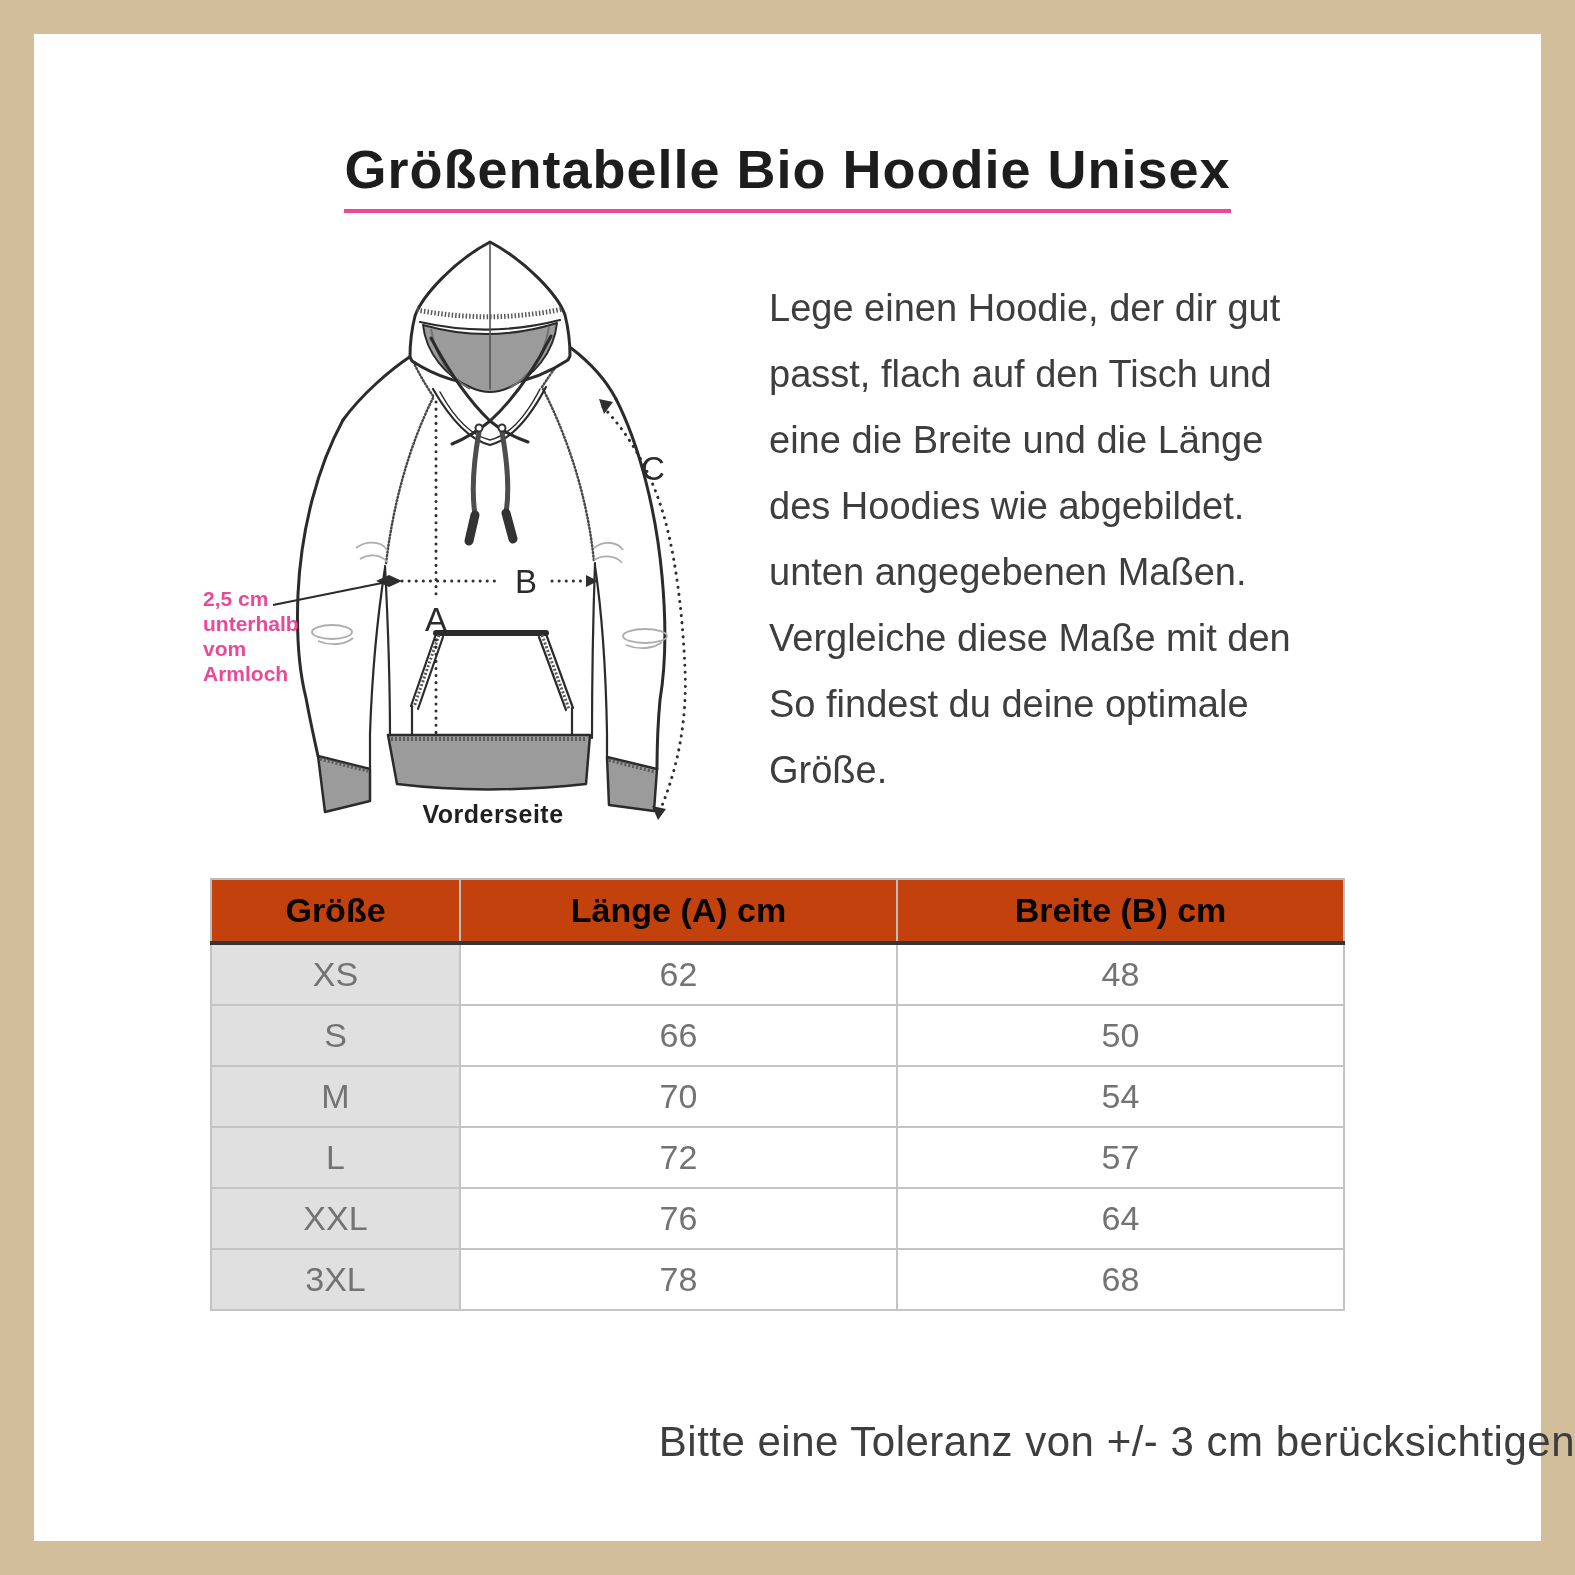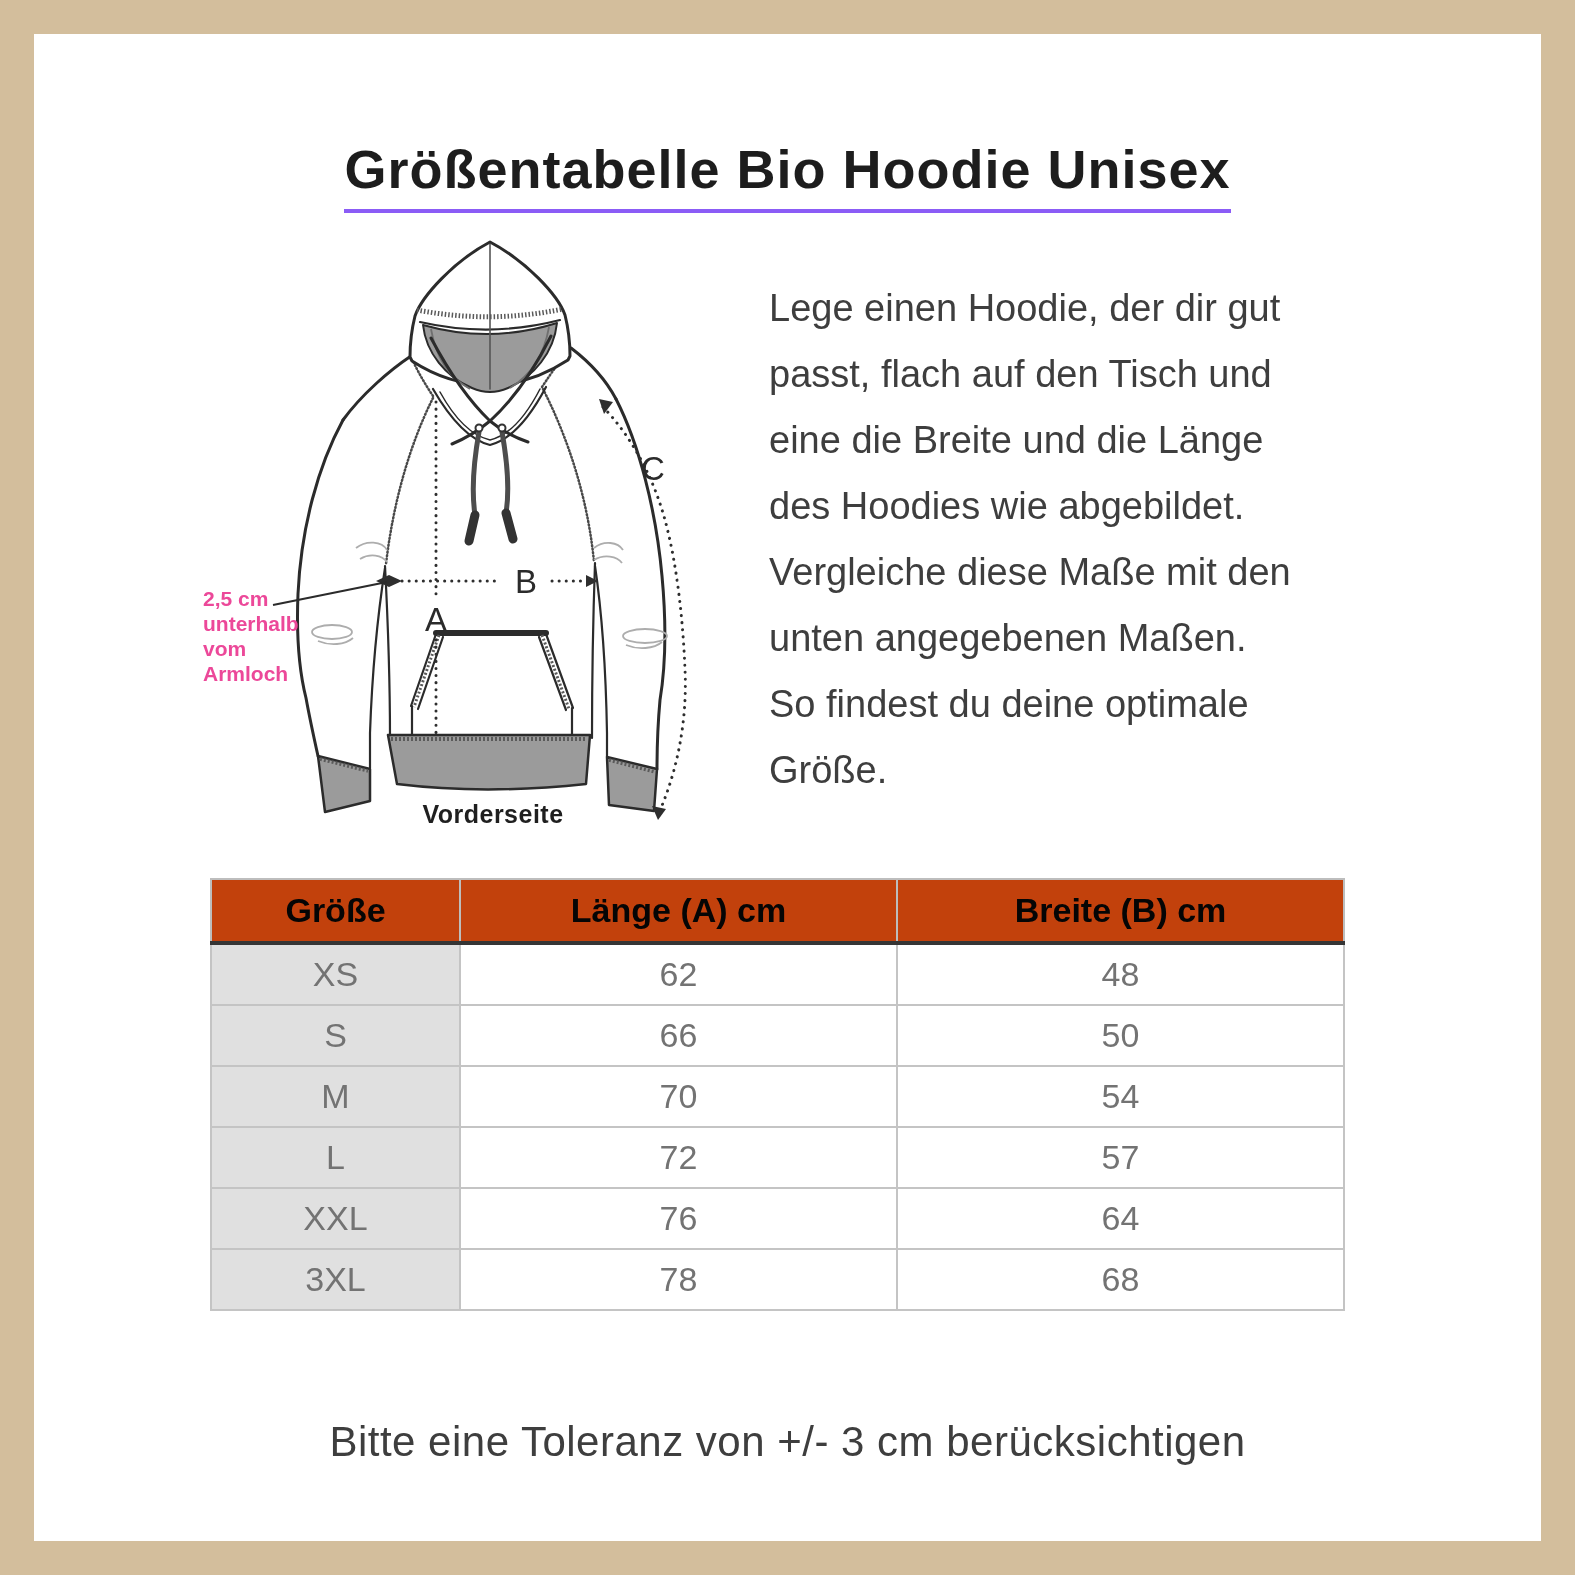--- a/index.html
+++ b/index.html
@@ -5,21 +5,21 @@
   html,body{margin:0;padding:0;}
   body{
     width:1575px;height:1575px;position:relative;background:#ffffff;
     font-family:"Liberation Sans","DejaVu Sans",sans-serif;overflow:hidden;
   }
   .frame{position:absolute;inset:0;border:34px solid #d3be9c;background:#ffffff;box-sizing:border-box;}
   
   .title-wrap{position:absolute;left:0;right:0;top:138px;text-align:center;}
   .title{
     display:inline-block;font-size:54px;font-weight:700;letter-spacing:1px;color:#1d1d1d;
-    border-bottom:4px solid #8b5cf6;padding-bottom:9px;
+    border-bottom:4px solid #ec4899;padding-bottom:9px;
   }
   
   .diagram{position:absolute;left:190px;top:228px;width:540px;height:600px;}
   .armhole-note{
     position:absolute;left:203px;top:586px;width:130px;
     font-size:21px;line-height:25px;font-weight:700;color:#ec4899;
   }
   
   .intro{position:absolute;left:769px;top:275px;width:620px;color:#3e3e3e;}
   .intro div{font-size:38px;line-height:66px;white-space:nowrap;}
@@ -33,21 +33,21 @@
     background:#c2410c;font-size:34px;font-weight:700;color:#050505;
     height:59px;border:2px solid #bdbdbd;border-bottom:4px solid #353535;text-align:center;
   }
   table.size-table td{
     font-size:34px;font-weight:400;color:#737373;background:#ffffff;
     height:57px;border:2px solid #c4c4c4;text-align:center;
   }
   table.size-table td.size-cell{background:#e0e0e0;}
   
   .footer-note{
-    position:absolute;left:0;right:0;top:1418px;text-align:center;
+    position:absolute;left:0;right:0;top:1418px;text-align:right;
     font-size:42px;color:#3e3e3e;letter-spacing:0.5px;
   }
   
   .diagram svg .ln{fill:none;stroke:#2b2b2b;stroke-width:3;stroke-linecap:round;stroke-linejoin:round;}
   .diagram svg .thin{stroke-width:2.2;}
   .diagram svg .seam{fill:none;stroke:#4a4a4a;stroke-width:2.5;stroke-dasharray:1 2.5;stroke-linecap:round;}
   .diagram svg .grey{fill:#9b9b9b;stroke:#2b2b2b;stroke-width:2.5;stroke-linejoin:round;}
   .diagram svg .stipple{fill:none;stroke:#5a5a5a;stroke-width:4;stroke-dasharray:2 2;}
   .diagram svg .dots{fill:none;stroke:#2e2e2e;stroke-width:3;stroke-linecap:round;stroke-dasharray:0.1 7;}
   .diagram svg .squig{fill:none;stroke:#adadad;stroke-width:1.8;}
@@ -174,22 +174,22 @@
   <div>unterhalb</div>
   <div>vom</div>
   <div>Armloch</div>
 </div>
 
 <div class="intro">
   <div>Lege einen Hoodie, der dir gut</div>
   <div>passt, flach auf den Tisch und</div>
   <div>eine die Breite und die Länge</div>
   <div>des Hoodies wie abgebildet.</div>
+  <div>unten angegebenen Maßen.</div>
   <div>Vergleiche diese Maße mit den</div>
-  <div>unten angegebenen Maßen.</div>
   <div>So findest du deine optimale</div>
   <div>Größe.</div>
 </div>
 
 <table class="size-table">
   <colgroup>
       <col style="width:249px">
       <col style="width:437px">
       <col style="width:447px">
     </colgroup>

